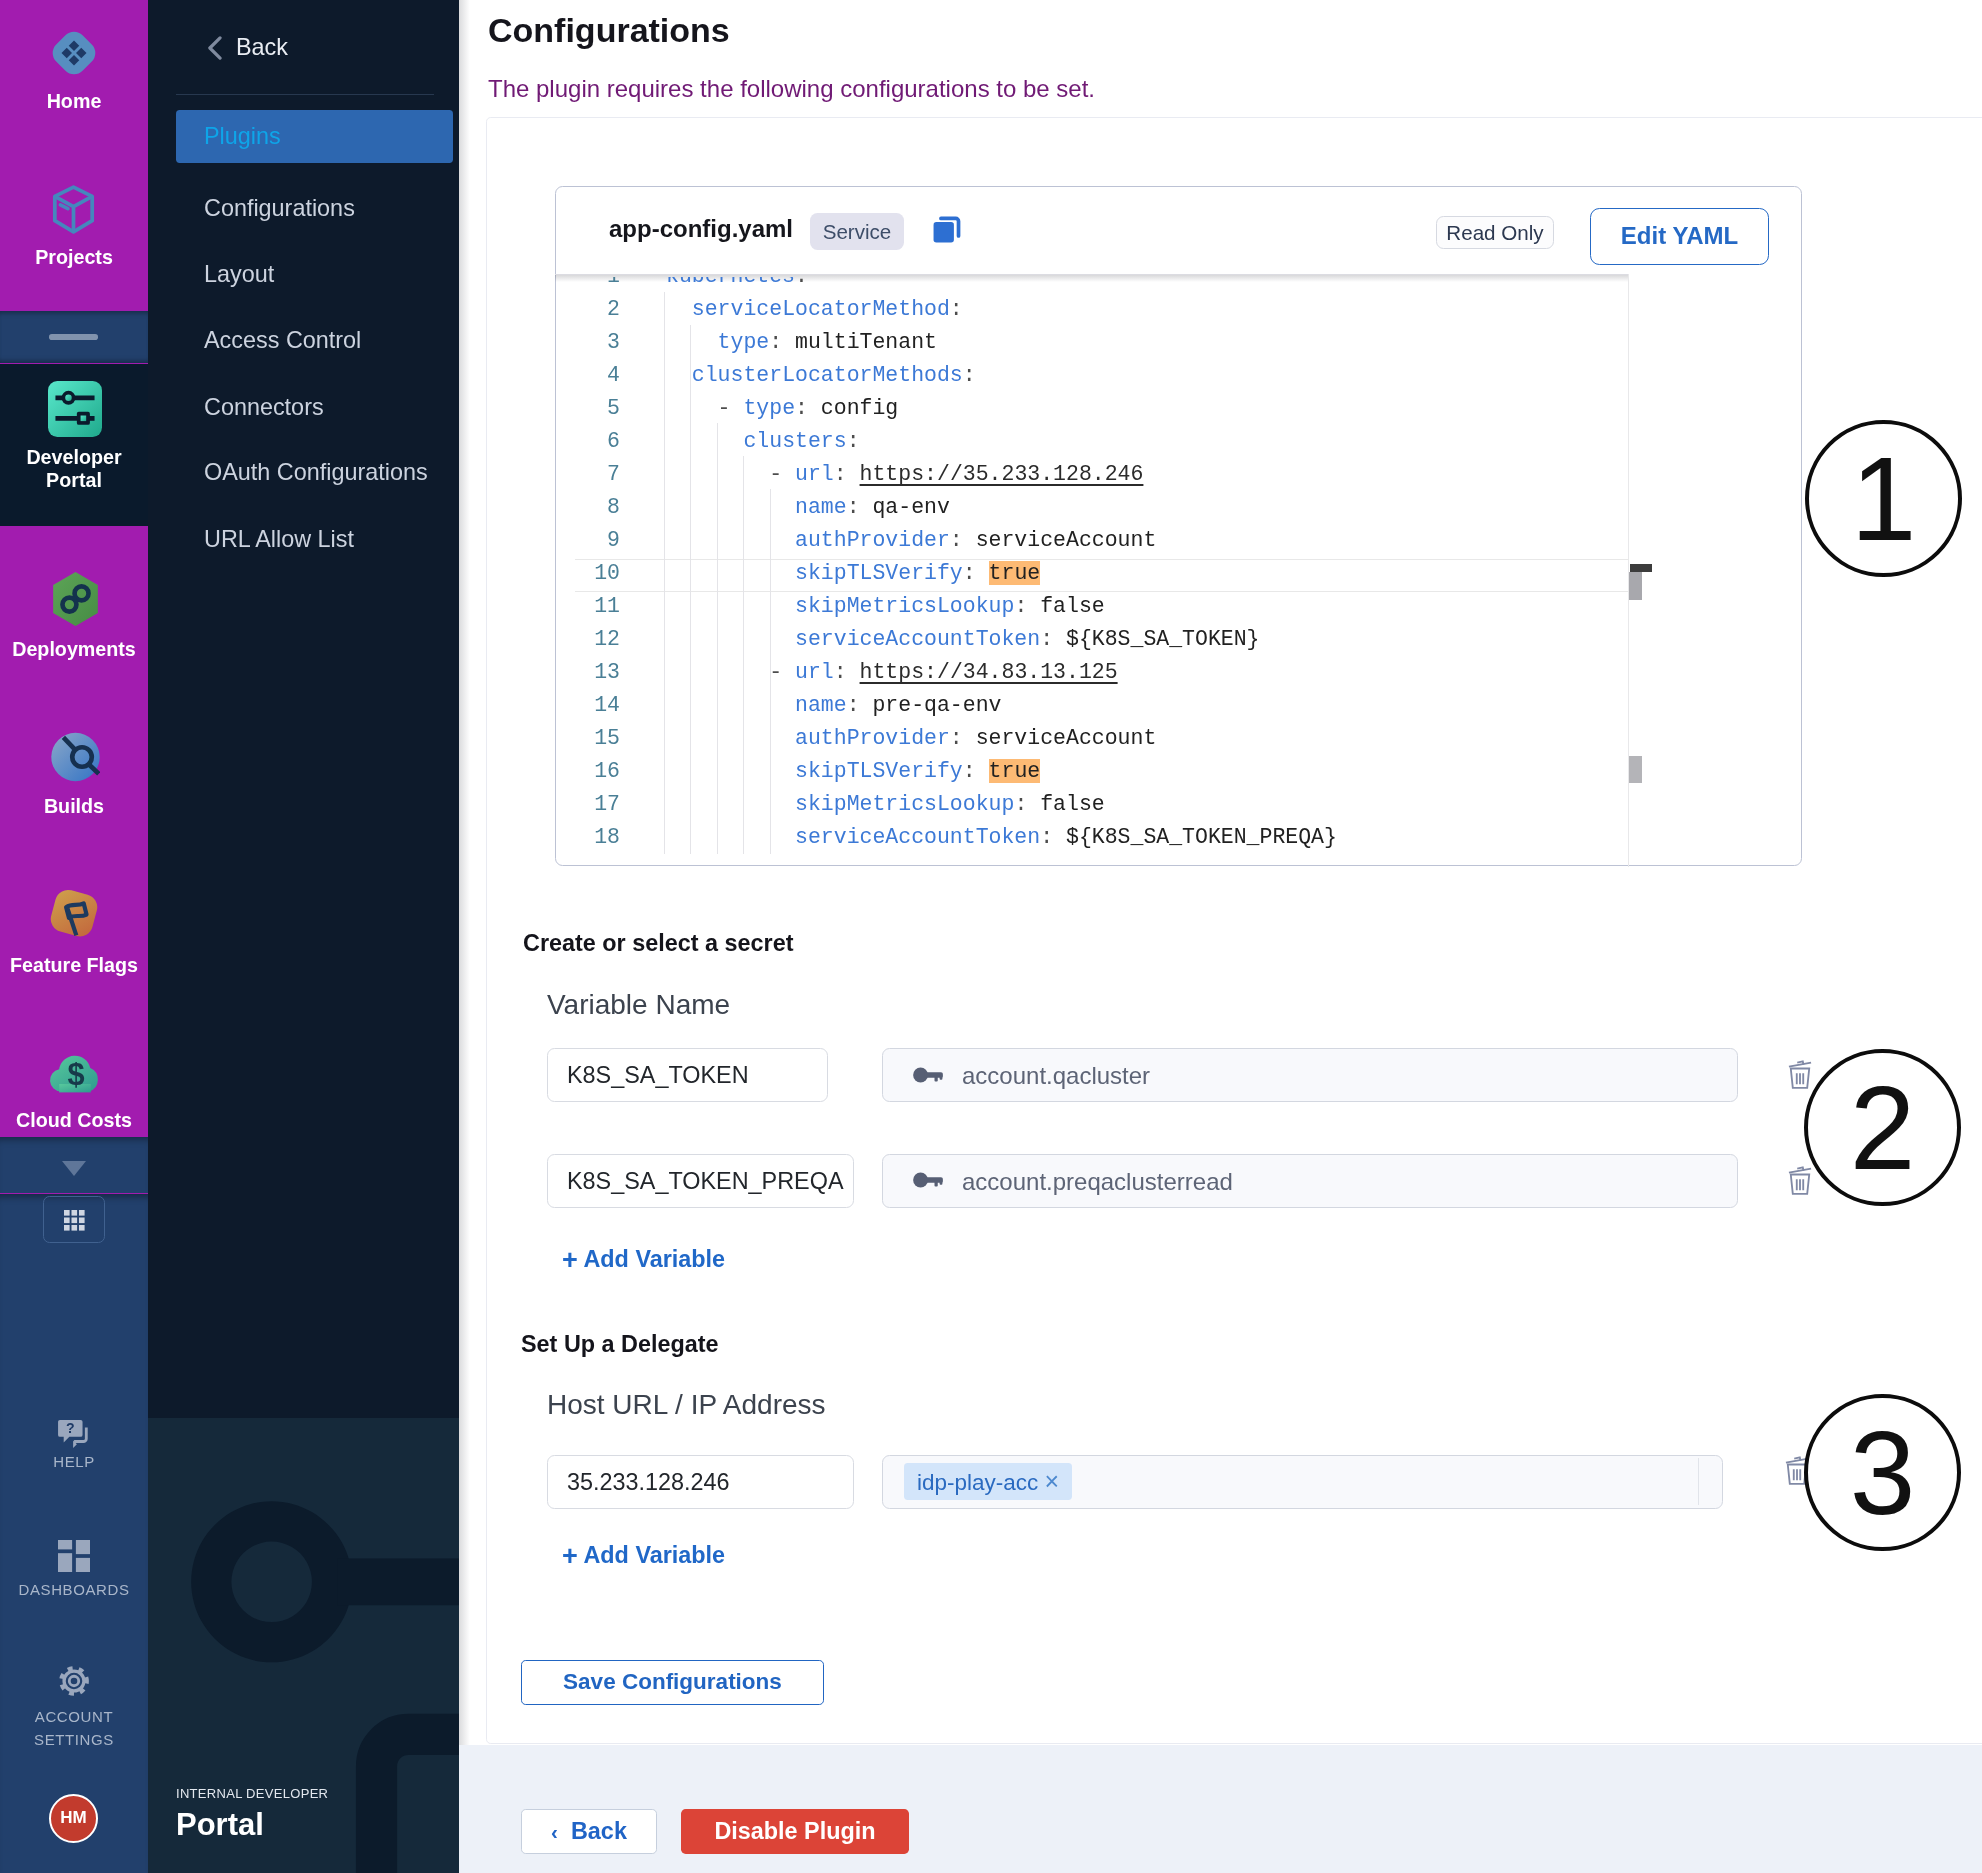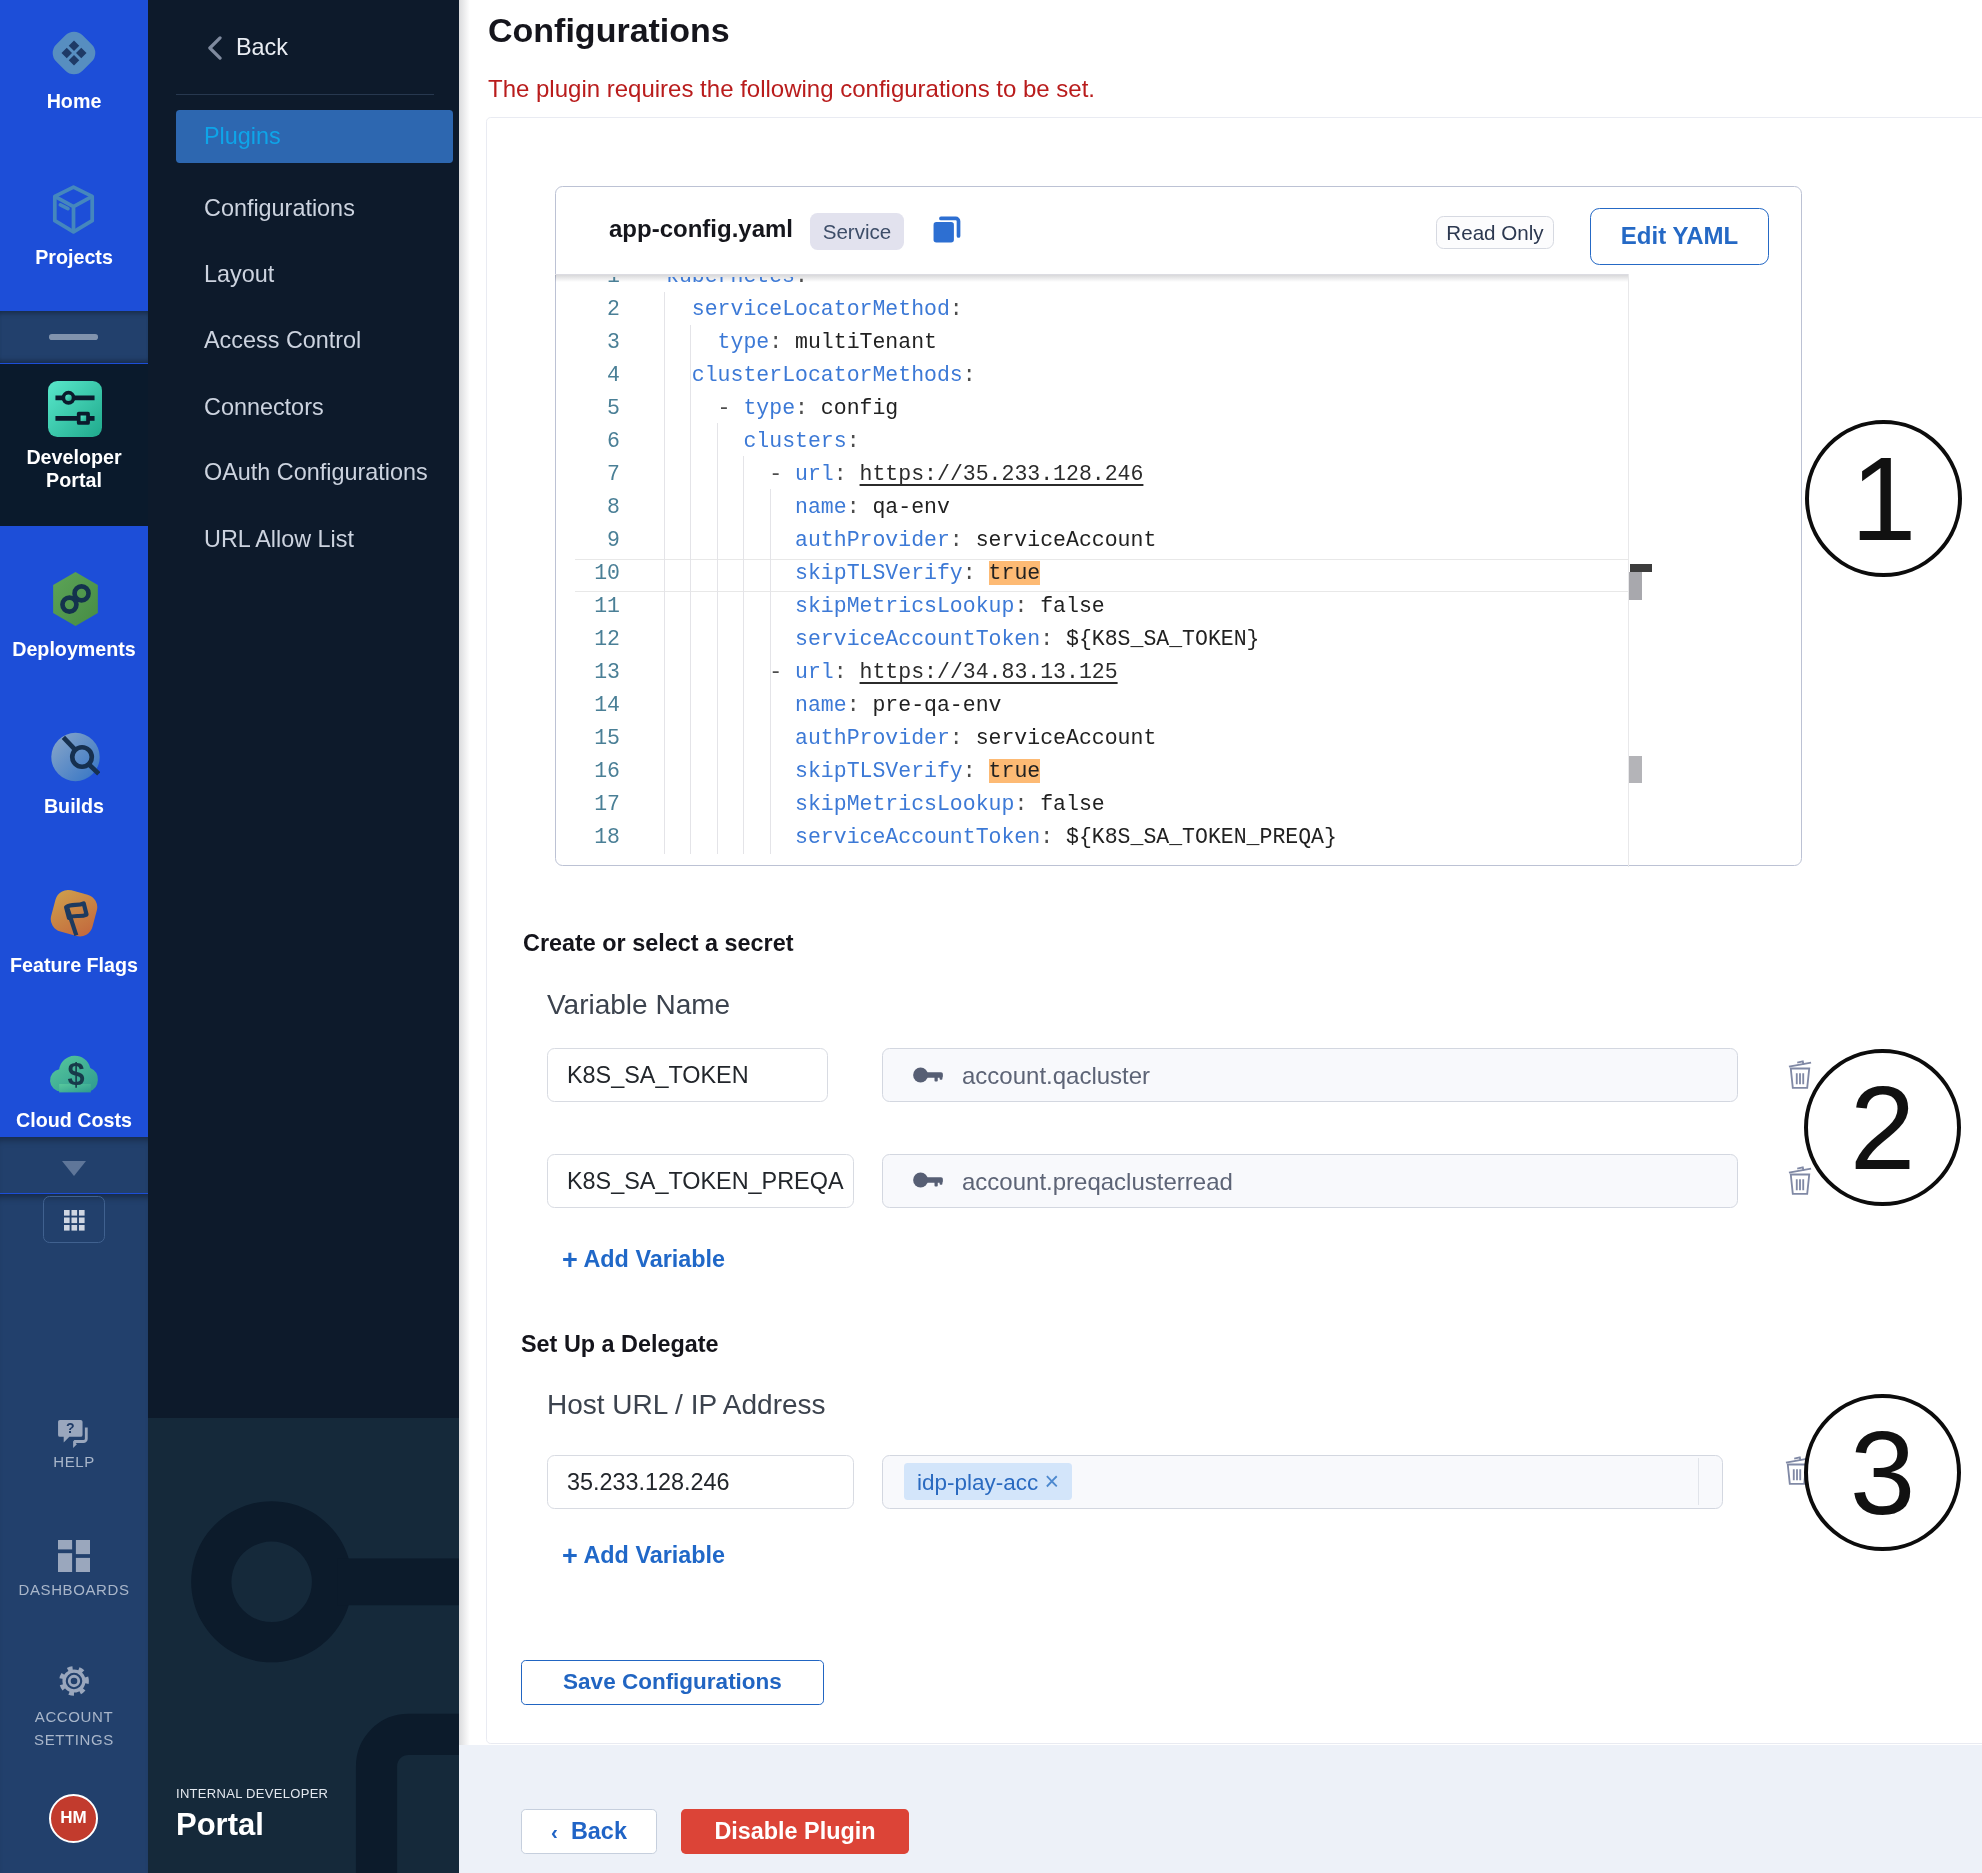--- a/index.html
+++ b/index.html
@@ -1,19 +1,19 @@
 <!DOCTYPE html>
 <html style="font-size:15px"><head>
 <meta charset="utf-8">
 <style>
   * { margin:0; padding:0; box-sizing:border-box; }
   html,body { width:1983px; height:1874px; overflow:hidden; background:#fff;
     font-family:"Liberation Sans", sans-serif; }
   .abs { position:absolute; }
-  #sb1 { position:absolute; left:0; top:0; width:148px; height:1874px; background:#1d4ed8; }
+  #sb1 { position:absolute; left:0; top:0; width:148px; height:1874px; background:#a21caf; }
   #sb2 { position:absolute; left:148px; top:0; width:311px; height:1874px; background:#0d1a2b; }
   #main { position:absolute; left:459px; top:0; width:1523px; height:1874px; background:#ffffff; }
   .sb1txt { position:absolute; width:148px; text-align:center; color:#fff; font-weight:bold; font-size:19.7px; left:0; }
   .sb1small { position:absolute; width:148px; text-align:center; color:#a9b6ca; font-size:15px; letter-spacing:0.6px; left:0; }
   .mitem { position:absolute; left:56px; white-space:nowrap; font-size:23.4px; color:#ccd3df; }
   .codewrap { position:absolute; left:96px; top:277px; width:1247px; height:589px; overflow:hidden; }
   .cl { position:relative; height:33px; white-space:pre; font-family:"Liberation Mono", monospace; font-size:21.5px; color:#212121; }
   .num { position:absolute; left:0; top:0; width:65px; text-align:right; color:#4a7f96; }
   .ct { position:absolute; left:111px; top:0; }
   .k { color:#3c79d6; }
@@ -215,21 +215,21 @@
   <div class="abs" style="left:28px;top:1786px;font-size:13px;letter-spacing:0.3px;color:#e3e8ef;white-space:nowrap;">INTERNAL DEVELOPER</div>
   <div class="abs" style="left:28px;top:1807px;font-size:31px;font-weight:bold;color:#fff;">Portal</div>
 </div>
 <div id="main">
 
   <div class="abs" style="left:0;top:0;width:11.2px;height:1874px;background:linear-gradient(to right, rgba(30,33,44,.16), rgba(30,33,44,0));"></div>
 
   <div class="abs" style="left:0;top:1745px;width:1523px;height:129px;background:#edf1f8;"></div>
 
   <div class="abs" style="left:29px;top:11.2px;font-size:34px;font-weight:bold;color:#15151c;">Configurations</div>
-  <div class="abs" style="left:29px;top:75px;font-size:24px;color:#b91c1c;">The plugin requires the following configurations to be set.</div>
+  <div class="abs" style="left:29px;top:75px;font-size:24px;color:#701a75;">The plugin requires the following configurations to be set.</div>
 
   <div class="abs" style="left:27px;top:117px;width:1537px;height:1627px;border:0.9px solid #e9ebf2;border-radius:4.7px;background:#fff;"></div>
 
   <div class="abs" style="left:96px;top:186px;width:1247px;height:680px;border:0.9px solid #bcc2d4;border-radius:7.5px;background:#fff;"></div>
   <div class="abs" style="left:150px;top:215px;font-size:24px;font-weight:bold;color:#15161c;">app-config.yaml</div>
   <div class="abs" style="left:351px;top:213px;width:94px;height:37px;background:#e2e2ee;border-radius:7.5px;text-align:center;line-height:37px;font-size:20.6px;color:#3d4d68;">Service</div>
   <svg class="abs" style="left:469px;top:211px;" width="37" height="37" viewBox="0 0 40 40">
     <path d="M14 8 h16 a3 3 0 0 1 3 3 v16" fill="none" stroke="#2d6fd2" stroke-width="4" stroke-linecap="round"></path>
     <rect x="6" y="12" width="22" height="22" rx="3" fill="#2d6fd2"></rect>
   </svg>

